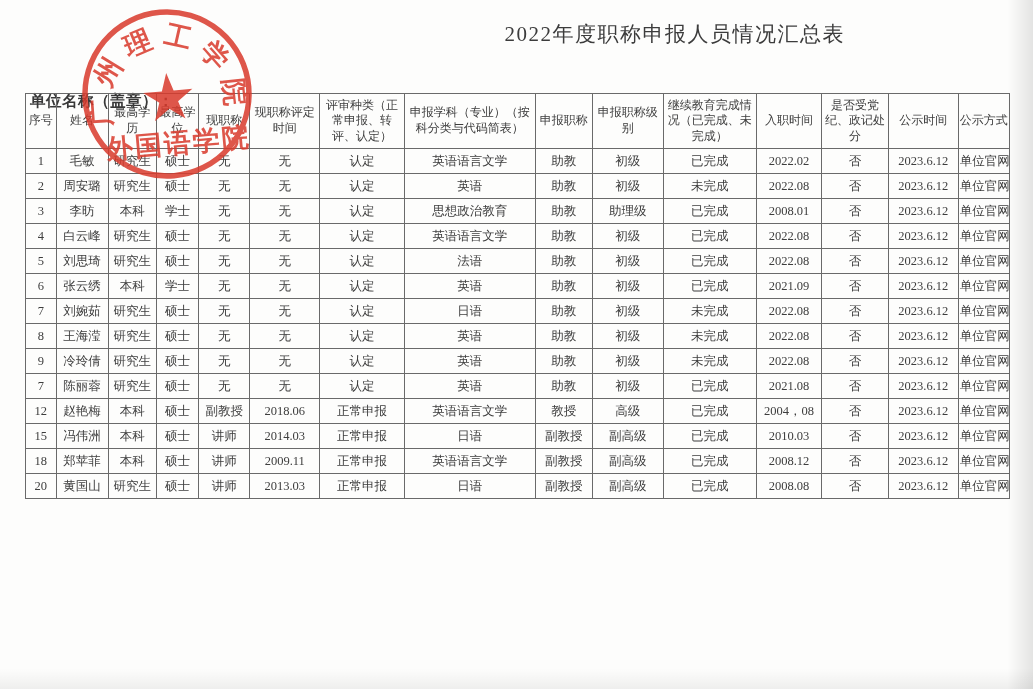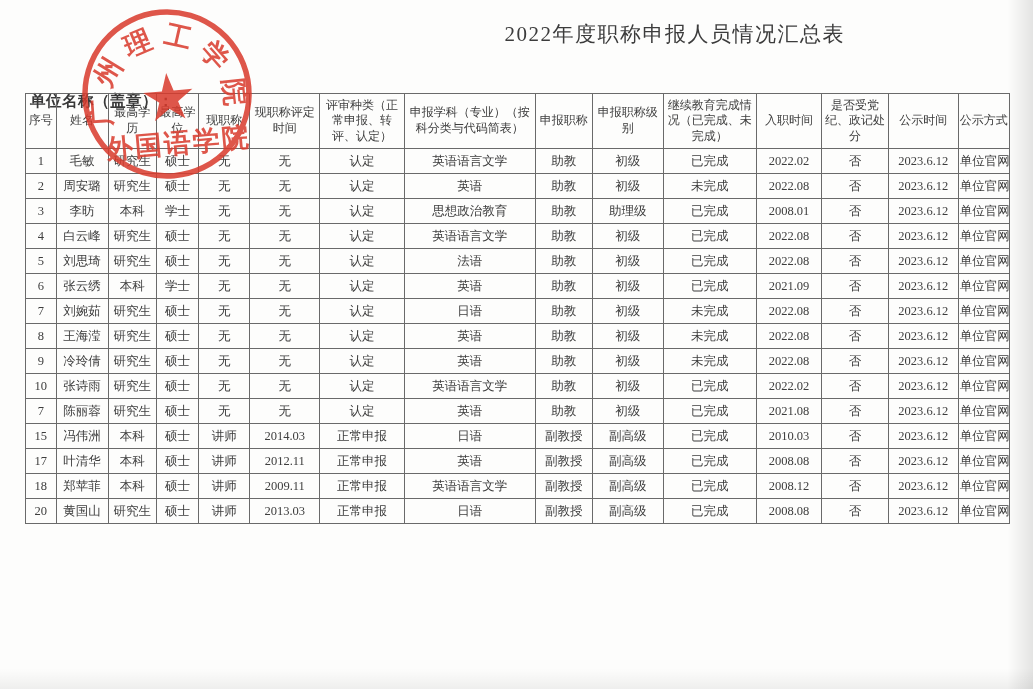--- a/index.html
+++ b/index.html
@@ -301,49 +301,49 @@
           <td>英语</td>
           <td>助教</td>
           <td>初级</td>
           <td>未完成</td>
           <td>2022.08</td>
           <td>否</td>
           <td>2023.6.12</td>
           <td>单位官网</td>
         </tr>
         <tr>
-          <td>10</td>
-          <td>张诗雨</td>
-          <td>研究生</td>
-          <td>硕士</td>
-          <td>无</td>
-          <td>无</td>
-          <td>认定</td>
-          <td>英语语言文学</td>
-          <td>助教</td>
-          <td>初级</td>
-          <td>已完成</td>
-          <td>2022.02</td>
-          <td>否</td>
-          <td>2023.6.12</td>
-          <td>单位官网</td>
-        </tr>
-        <tr>
           <td>7</td>
           <td>陈丽蓉</td>
           <td>研究生</td>
           <td>硕士</td>
           <td>无</td>
           <td>无</td>
           <td>认定</td>
           <td>英语</td>
           <td>助教</td>
           <td>初级</td>
           <td>已完成</td>
           <td>2021.08</td>
+          <td>否</td>
+          <td>2023.6.12</td>
+          <td>单位官网</td>
+        </tr>
+        <tr>
+          <td>12</td>
+          <td>赵艳梅</td>
+          <td>本科</td>
+          <td>硕士</td>
+          <td>副教授</td>
+          <td>2018.06</td>
+          <td>正常申报</td>
+          <td>英语语言文学</td>
+          <td>教授</td>
+          <td>高级</td>
+          <td>已完成</td>
+          <td>2004，08</td>
           <td>否</td>
           <td>2023.6.12</td>
           <td>单位官网</td>
         </tr>
         <tr>
           <td>15</td>
           <td>冯伟洲</td>
           <td>本科</td>
           <td>硕士</td>
           <td>讲师</td>
@@ -352,37 +352,20 @@
           <td>日语</td>
           <td>副教授</td>
           <td>副高级</td>
           <td>已完成</td>
           <td>2010.03</td>
           <td>否</td>
           <td>2023.6.12</td>
           <td>单位官网</td>
         </tr>
         <tr>
-          <td>17</td>
-          <td>叶清华</td>
-          <td>本科</td>
-          <td>硕士</td>
-          <td>讲师</td>
-          <td>2012.11</td>
-          <td>正常申报</td>
-          <td>英语</td>
-          <td>副教授</td>
-          <td>副高级</td>
-          <td>已完成</td>
-          <td>2008.08</td>
-          <td>否</td>
-          <td>2023.6.12</td>
-          <td>单位官网</td>
-        </tr>
-        <tr>
           <td>18</td>
           <td>郑苹菲</td>
           <td>本科</td>
           <td>硕士</td>
           <td>讲师</td>
           <td>2009.11</td>
           <td>正常申报</td>
           <td>英语语言文学</td>
           <td>副教授</td>
           <td>副高级</td>

